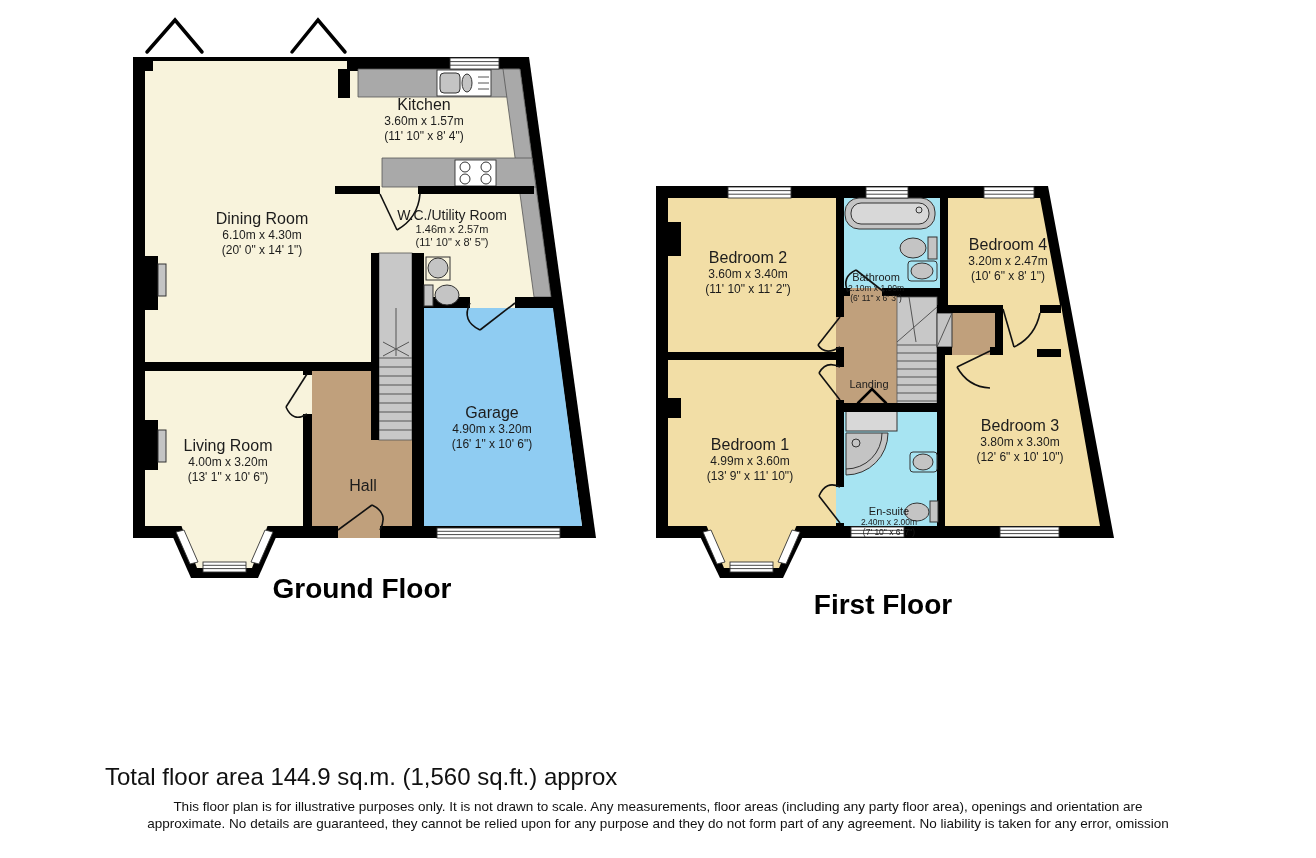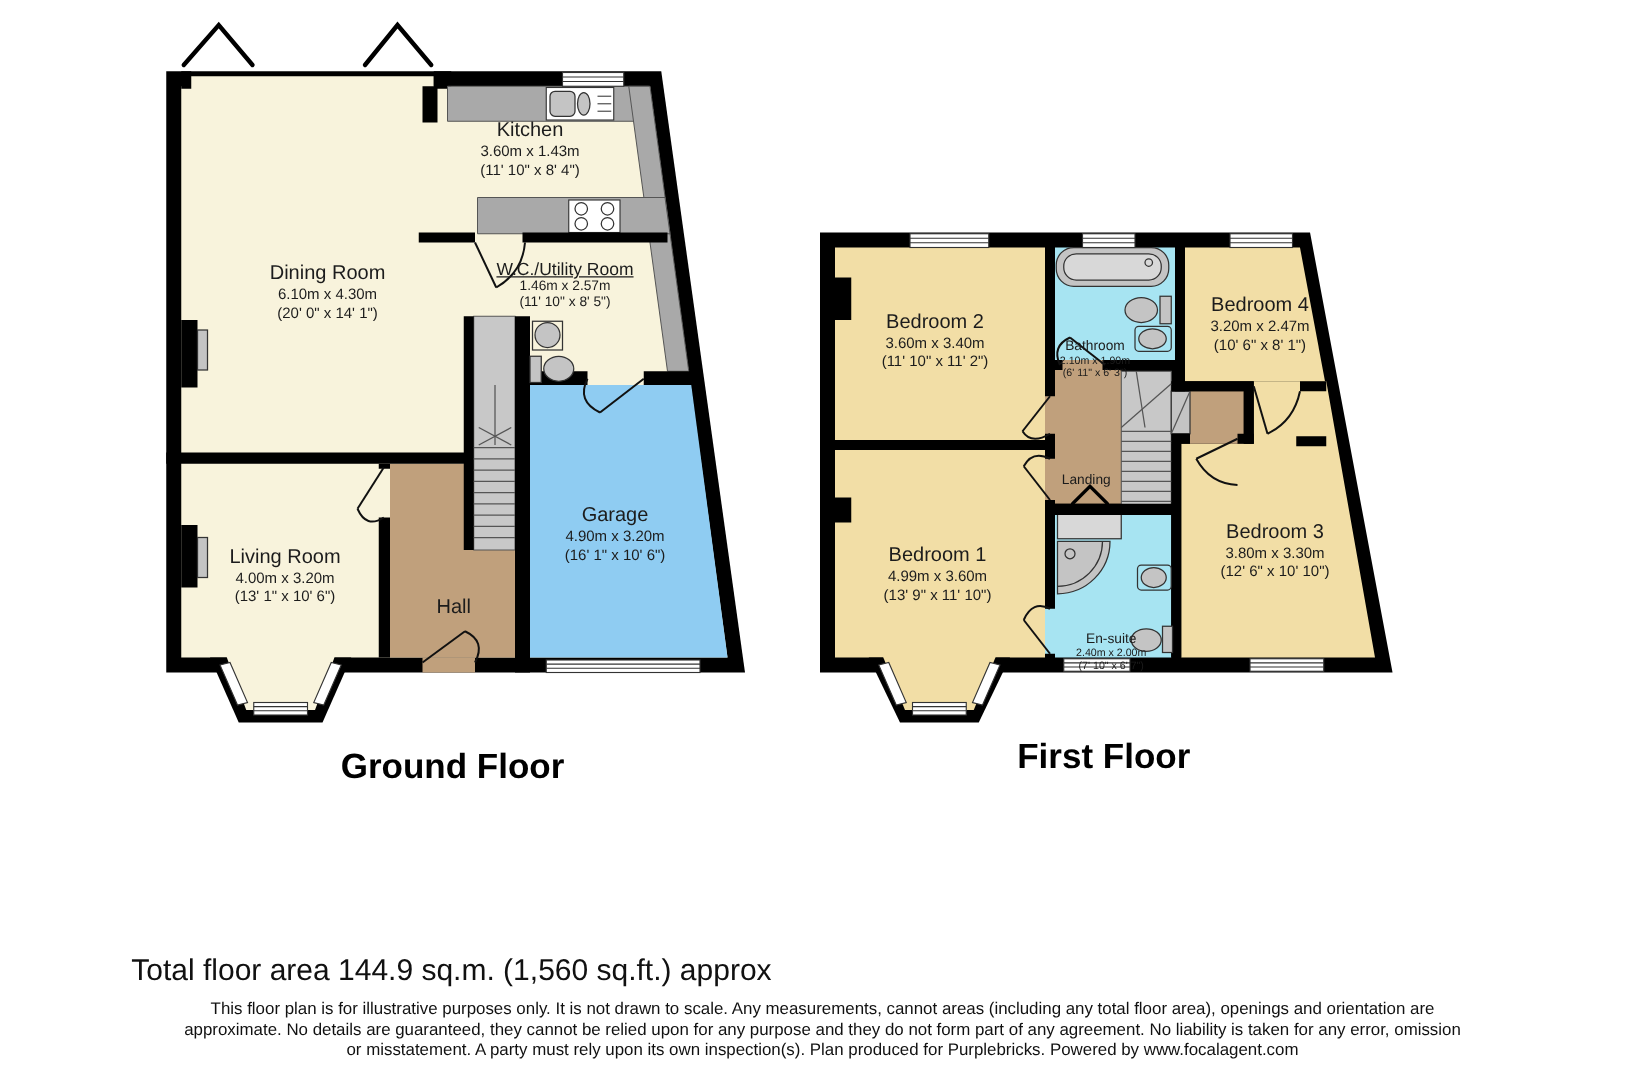--- a/index.html
+++ b/index.html
@@ -21,21 +21,21 @@
   .winline{stroke:#333;stroke-width:0.9;}
   .winbox{fill:#fff;stroke:#333;stroke-width:0.9;}
   .tread{stroke:#555;stroke-width:1;}
   .door{stroke:#111;stroke-width:1.6;fill:none;}
   .chev{fill:none;stroke:#000;stroke-width:3.5;stroke-linecap:round;}
   .chev2{fill:none;stroke:#000;stroke-width:2.6;stroke-linecap:round;}
   
   .room-label{position:absolute;transform:translateX(-50%);text-align:center;color:#1c1c1c;white-space:nowrap;}
   .room-label .rname{font-size:16px;line-height:18px;}
   .room-label .rdim{font-size:12px;line-height:14.5px;}
-  .room-label.md .rname{font-size:14px;line-height:16px;text-decoration:underline;}
+  .room-label.md .rname{font-size:14px;line-height:16px;}
   .room-label.md .rdim{font-size:11px;line-height:13px;}
   .room-label.sm .rname{font-size:11px;line-height:12px;margin-top:35px;}
   .room-label.sm .rdim{font-size:8.5px;line-height:10px;}
   .floor-title{position:absolute;transform:translateX(-50%);font-size:28px;font-weight:bold;color:#000;white-space:nowrap;}
   .total-area{position:absolute;left:105px;top:763px;font-size:24px;color:#111;}
   .disclaimer{position:absolute;left:0;top:799px;width:1316px;text-align:center;font-size:13.5px;line-height:16.5px;color:#111;}
 </style>
 </head>
 <body>
 
@@ -306,21 +306,21 @@
         <line class="winline" x1="730" y1="565.3" x2="773" y2="565.3"></line>
         <line class="winline" x1="730" y1="568.6" x2="773" y2="568.6"></line>
         <polygon class="winbox" points="703,532 711,530 725,562 717,564"></polygon>
         <polygon class="winbox" points="800,532 792,530 778,562 786,564"></polygon>
       </g>
     </g>
   </svg>
 
   <div class="room-label" style="left:424px;top:96px">
     <div class="rname">Kitchen</div>
-    <div class="rdim">3.60m x 1.43m</div>
+    <div class="rdim">3.60m x 1.57m</div>
     <div class="rdim">(11' 10" x 8' 4")</div>
   </div>
   <div class="room-label" style="left:262px;top:210px">
     <div class="rname">Dining Room</div>
     <div class="rdim">6.10m x 4.30m</div>
     <div class="rdim">(20' 0" x 14' 1")</div>
   </div>
   <div class="room-label md" style="left:452px;top:207px">
     <div class="rname">W.C./Utility Room</div>
     <div class="rdim">1.46m x 2.57m</div>
@@ -367,22 +367,21 @@
     <div class="rname">En-suite</div>
     <div class="rdim">2.40m x 2.00m</div>
     <div class="rdim">(7' 10" x 6' 7")</div>
   </div>
   <div class="room-label" style="left:1020px;top:417px">
     <div class="rname">Bedroom 3</div>
     <div class="rdim">3.80m x 3.30m</div>
     <div class="rdim">(12' 6" x 10' 10")</div>
   </div>
 
-  <div class="floor-title" style="left:362px;top:597px">Ground Floor</div>
+  <div class="floor-title" style="left:362px;top:573px">Ground Floor</div>
   <div class="floor-title" style="left:883px;top:589px">First Floor</div>
 
   <div class="total-area">Total floor area 144.9 sq.m. (1,560 sq.ft.) approx</div>
   <div class="disclaimer">
-    <div>This floor plan is for illustrative purposes only. It is not drawn to scale. Any measurements, cannot areas (including any total floor area), openings and orientation are</div>
+    <div>This floor plan is for illustrative purposes only. It is not drawn to scale. Any measurements, floor areas (including any party floor area), openings and orientation are</div>
     <div>approximate. No details are guaranteed, they cannot be relied upon for any purpose and they do not form part of any agreement. No liability is taken for any error, omission</div>
-    <div>or misstatement. A party must rely upon its own inspection(s). Plan produced for Purplebricks. Powered by www.focalagent.com</div>
   </div>
 </div>
 
 </body></html>

